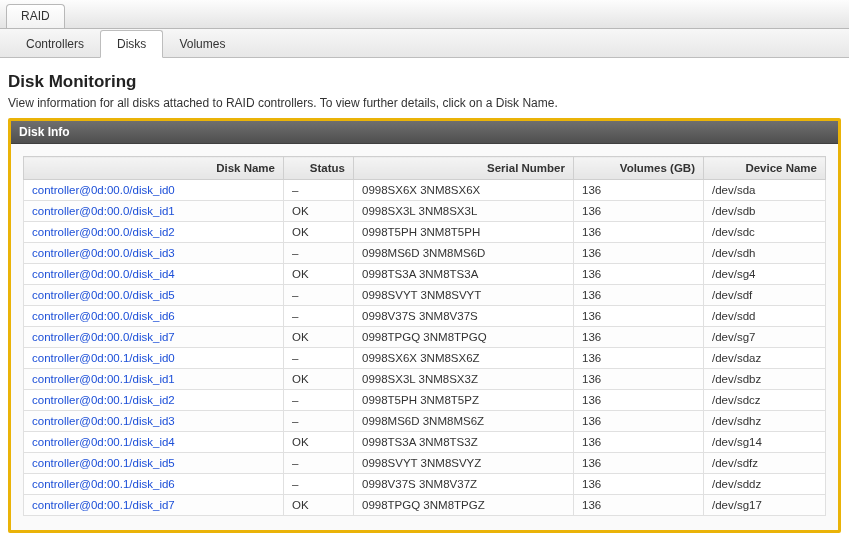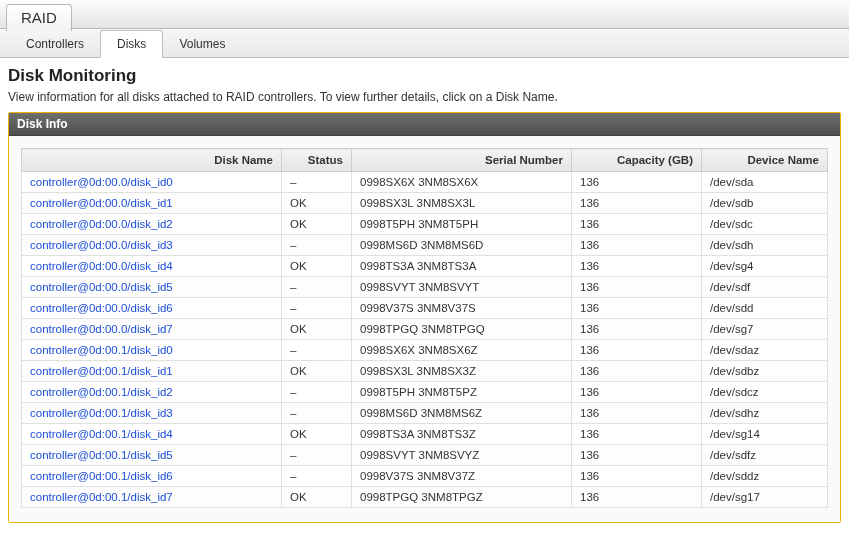--- a/index.html
+++ b/index.html
@@ -1,29 +1,29 @@
 <!DOCTYPE html>
 <html><head>
 <meta charset="utf-8">
 <style>
   html,body{margin:0;padding:0;font-family:Arial,Helvetica,sans-serif;font-size:12px;color:#333;background:#fff;}
   .window{width:849px;margin:0 auto;}
   
   .top-tabs{background:linear-gradient(#fdfdfd,#e4e4e4);border-bottom:1px solid #b8b8b8;height:28px;position:relative;}
-  .top-tab{display:inline-block;background:linear-gradient(#fff,#f2f2f2);border:1px solid #b8b8b8;border-bottom:none;border-radius:4px 4px 0 0;padding:4px 14px 5px;margin:3px 0 0 6px;font-size:15px;color:#333;position:relative;top:1px;}
+  .top-tab{display:inline-block;background:linear-gradient(#fff,#f2f2f2);border:1px solid #b8b8b8;border-bottom:none;border-radius:4px 4px 0 0;padding:4px 14px 5px;margin:3px 0 0 6px;font-size:12px;color:#333;position:relative;top:1px;}
   
   .sub-tabs{background:linear-gradient(#f7f7f7,#e7e7e7);border-bottom:1px solid #bdbdbd;height:28px;padding-left:10px;}
   .sub-tab{display:inline-block;padding:6px 16px 6px;font-size:12px;color:#333;cursor:pointer;position:relative;top:1px;}
   .sub-tab.active{background:#fff;border:1px solid #bdbdbd;border-bottom:1px solid #fff;border-radius:3px 3px 0 0;top:1px;}
   
   .content{padding:8px 8px 14px 8px;}
-  h2.page-title{font-size:17px;font-weight:bold;margin:0 0 4px 0;color:#222;}
+  h2.page-title{font-size:17px;font-weight:bold;margin:6px 0 4px 0;color:#222;}
   .page-subtitle{font-size:12px;color:#333;margin-bottom:8px;}
   
-  .panel{border:1px solid #eab308;border-radius:2px;}
+  .panel{border:3px solid #eab308;border-radius:2px;}
   .panel-hdr{background:linear-gradient(#6f6f6f,#4f4f4f);color:#fff;font-weight:bold;padding:4px 8px;font-size:12px;border-bottom:1px solid #3f3f3f;}
   .panel-body{background:#fafafa;padding:12px 12px 14px 12px;}
   
   table.data{width:100%;border-collapse:collapse;font-size:11.5px;background:#fff;}
   table.data th{background:linear-gradient(#f4f4f4,#e5e5e5);text-align:right;font-weight:bold;border:1px solid #cfcfcf;padding:5px 8px;color:#333;}
   table.data td{border:1px solid #e0e0e0;padding:4px 8px;color:#333;}
   table.data td.link{color:#1c4fd8;cursor:pointer;}
   table.data tr:nth-child(even) td{background:#fdfdfd;}
   
   col.c-name{width:260px;}
@@ -56,21 +56,21 @@
               <col class="c-status">
               <col class="c-serial">
               <col class="c-cap">
               <col class="c-dev">
           </colgroup>
           <thead>
               <tr id="thead-row">
                 <th>Disk Name</th>
                 <th>Status</th>
                 <th>Serial Number</th>
-                <th>Capacity (GB)</th>
+                <th>Volumes (GB)</th>
                 <th>Device Name</th>
               </tr>
             </thead>
           <tbody id="tbody">
               <tr>
                 <td class="link">controller@0d:00.0/disk_id0</td>
                 <td>–</td>
                 <td>0998SX6X 3NM8SX6X</td>
                 <td>136</td>
                 <td>/dev/sda</td>

